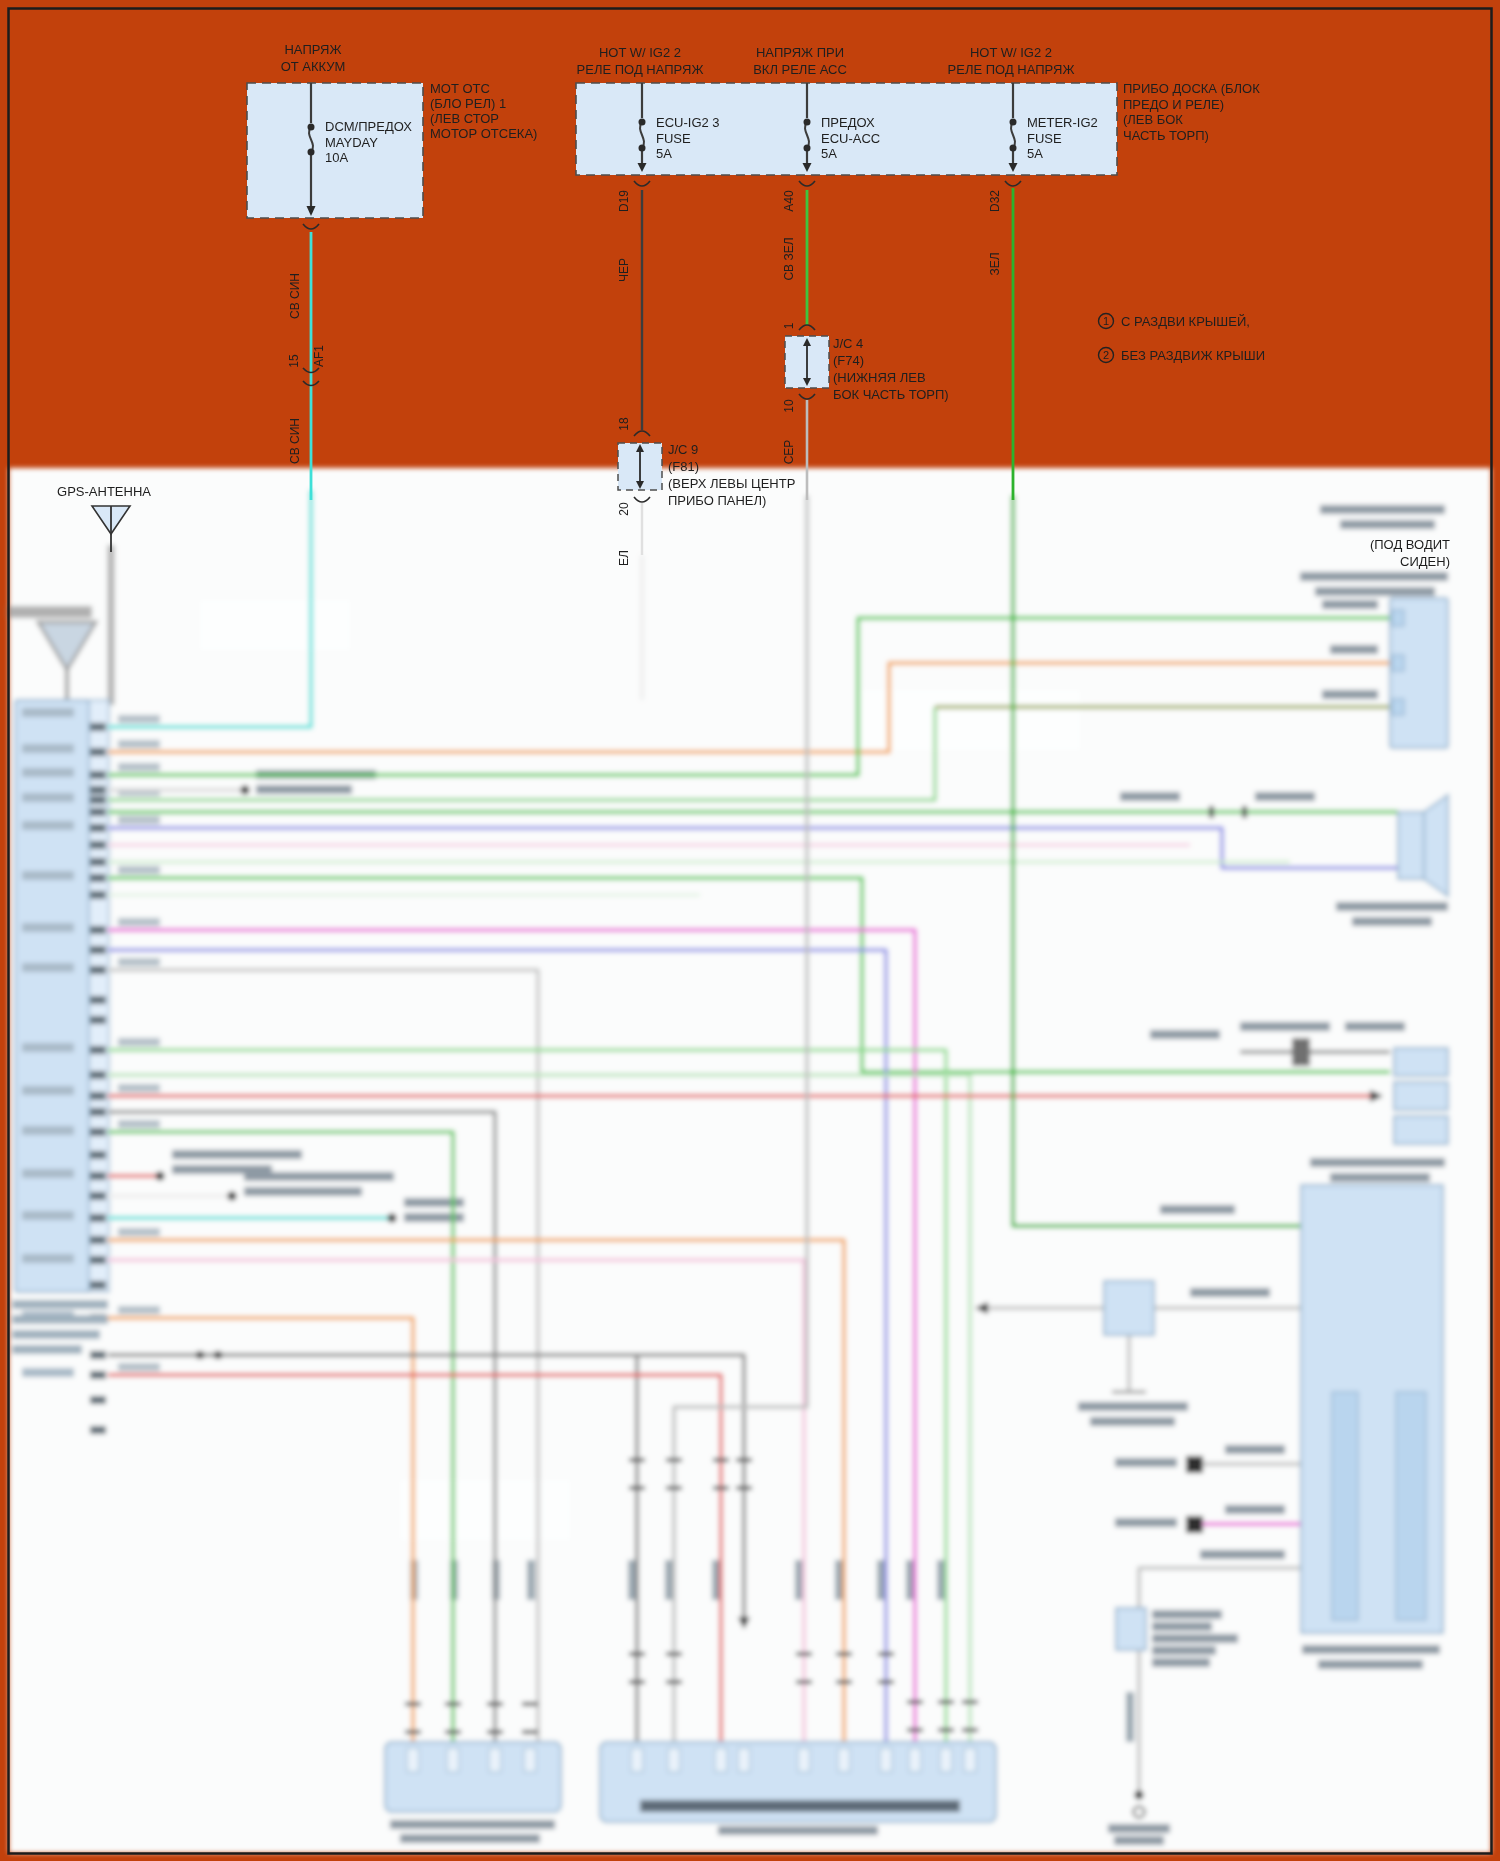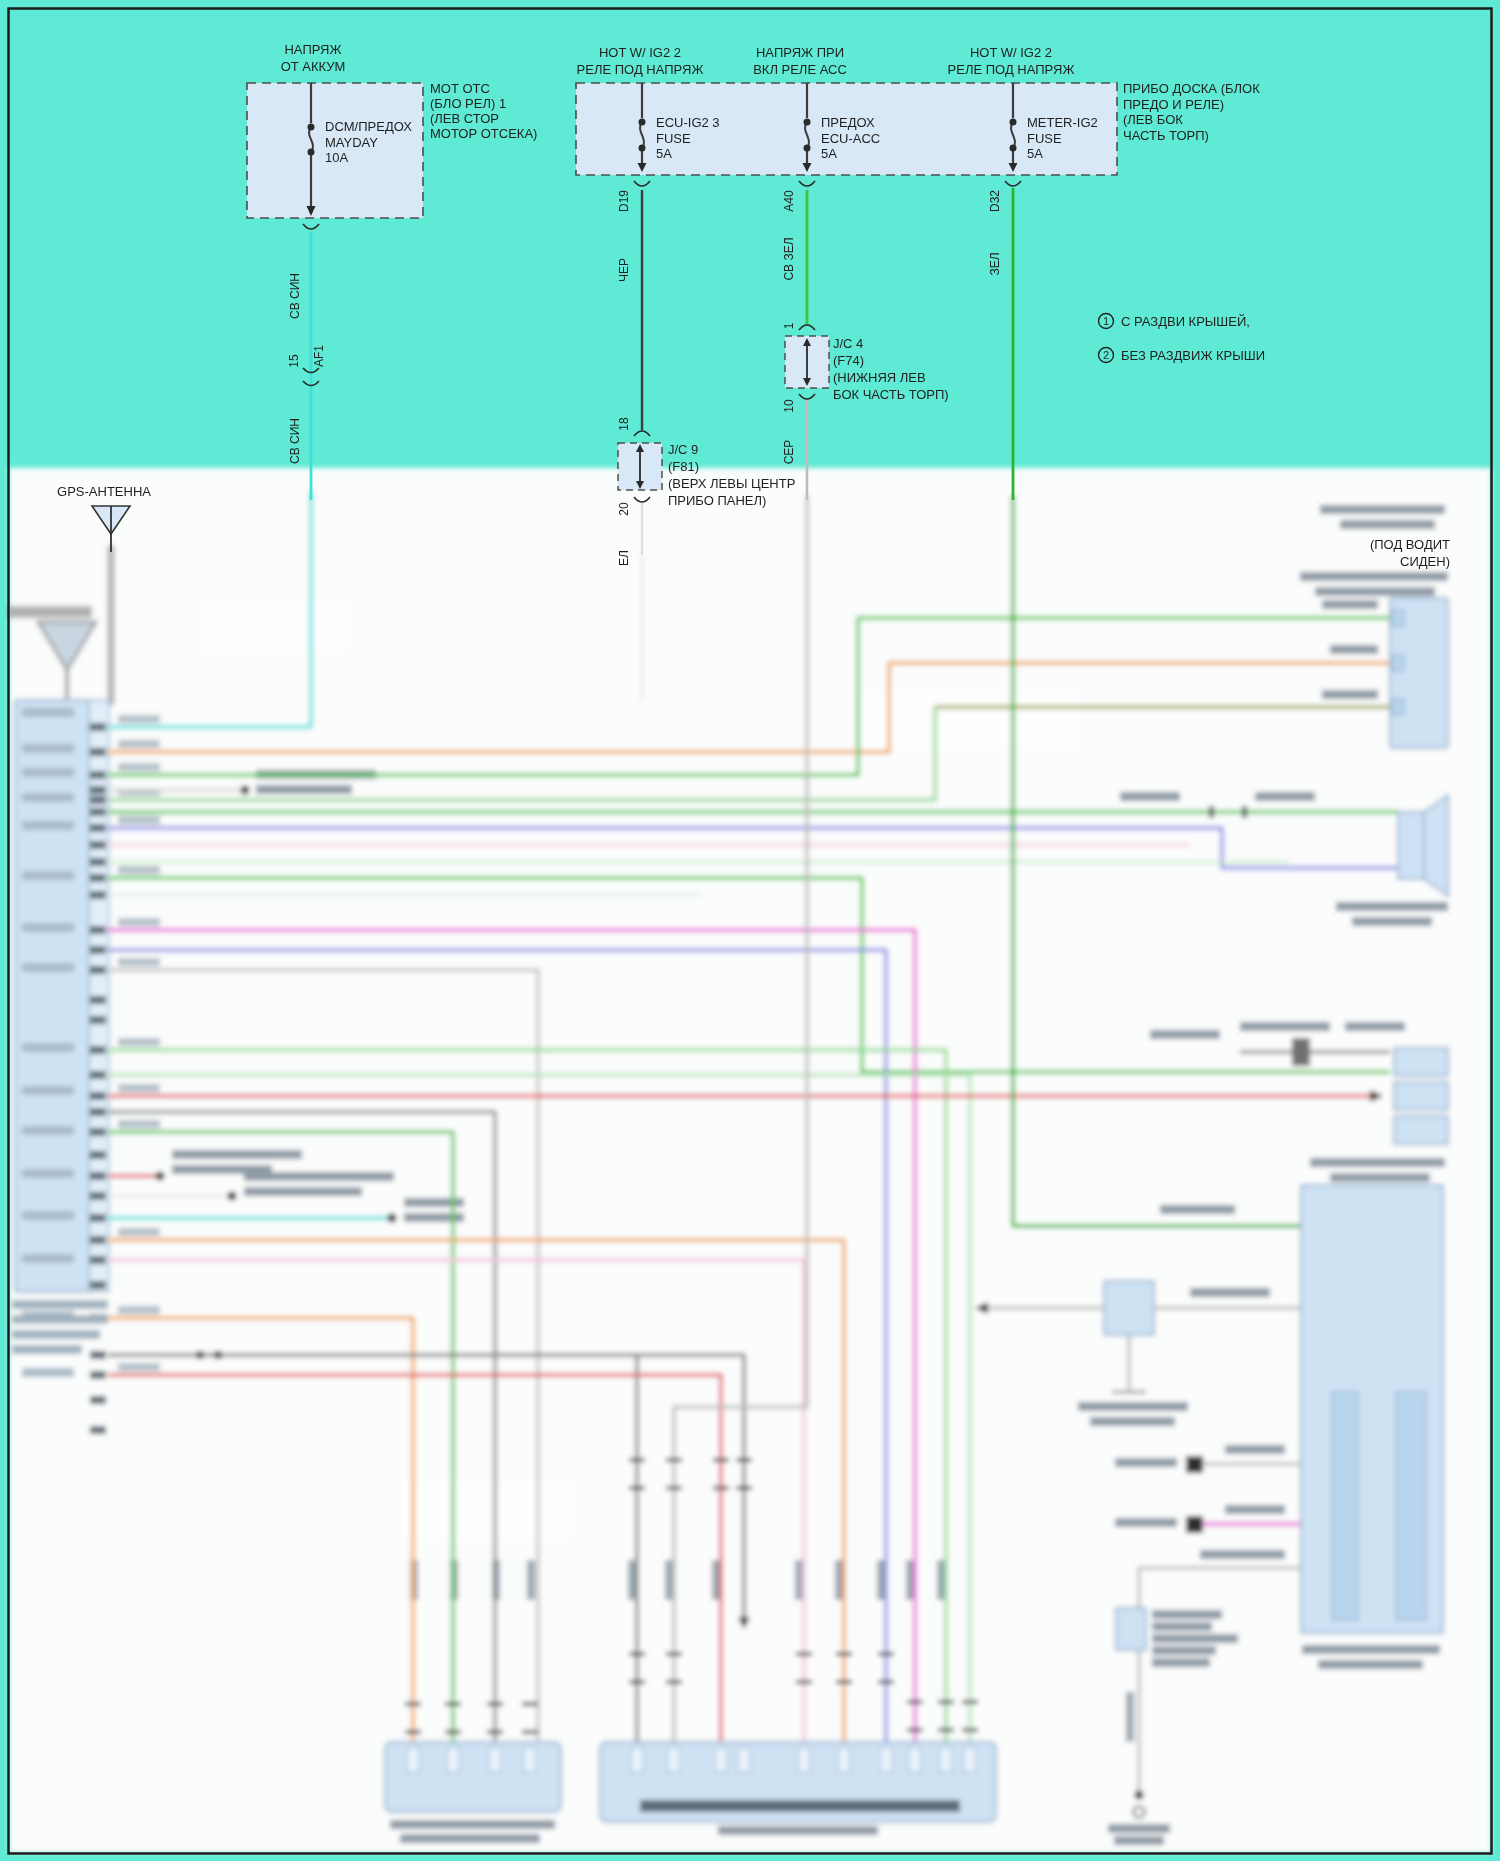--- a/index.html
+++ b/index.html
@@ -1,16 +1,16 @@
 <!DOCTYPE html>
 <html><head>
 <meta charset="utf-8">
 <style>
   html,body{margin:0;padding:0;background:#ffffff;}
-  .stage{width:1500px;height:1861px;position:relative;background:#5eead4;}
+  .stage{width:1500px;height:1861px;position:relative;background:#c2410c;}
   svg{display:block;}
   text{font-family:"Liberation Sans","DejaVu Sans",sans-serif;fill:#1f1f1f;}
   .t13{font-size:13px;}
   .t12{font-size:12px;}
   .t11{font-size:11px;}
   .wire{fill:none;stroke-linejoin:round;stroke-linecap:butt;}
   .dash{fill:#d9e8f7;stroke:#4d4d4d;stroke-width:1.6;stroke-dasharray:9 6;}
   .jcbox{fill:#d9e8f7;stroke:#4d4d4d;stroke-width:1.5;stroke-dasharray:7 5;}
   .blk{fill:#cfe2f4;stroke:#8fb0cc;stroke-width:2;}
   .blki{fill:#b9d5ee;stroke:#8fb0cc;stroke-width:1.2;}

